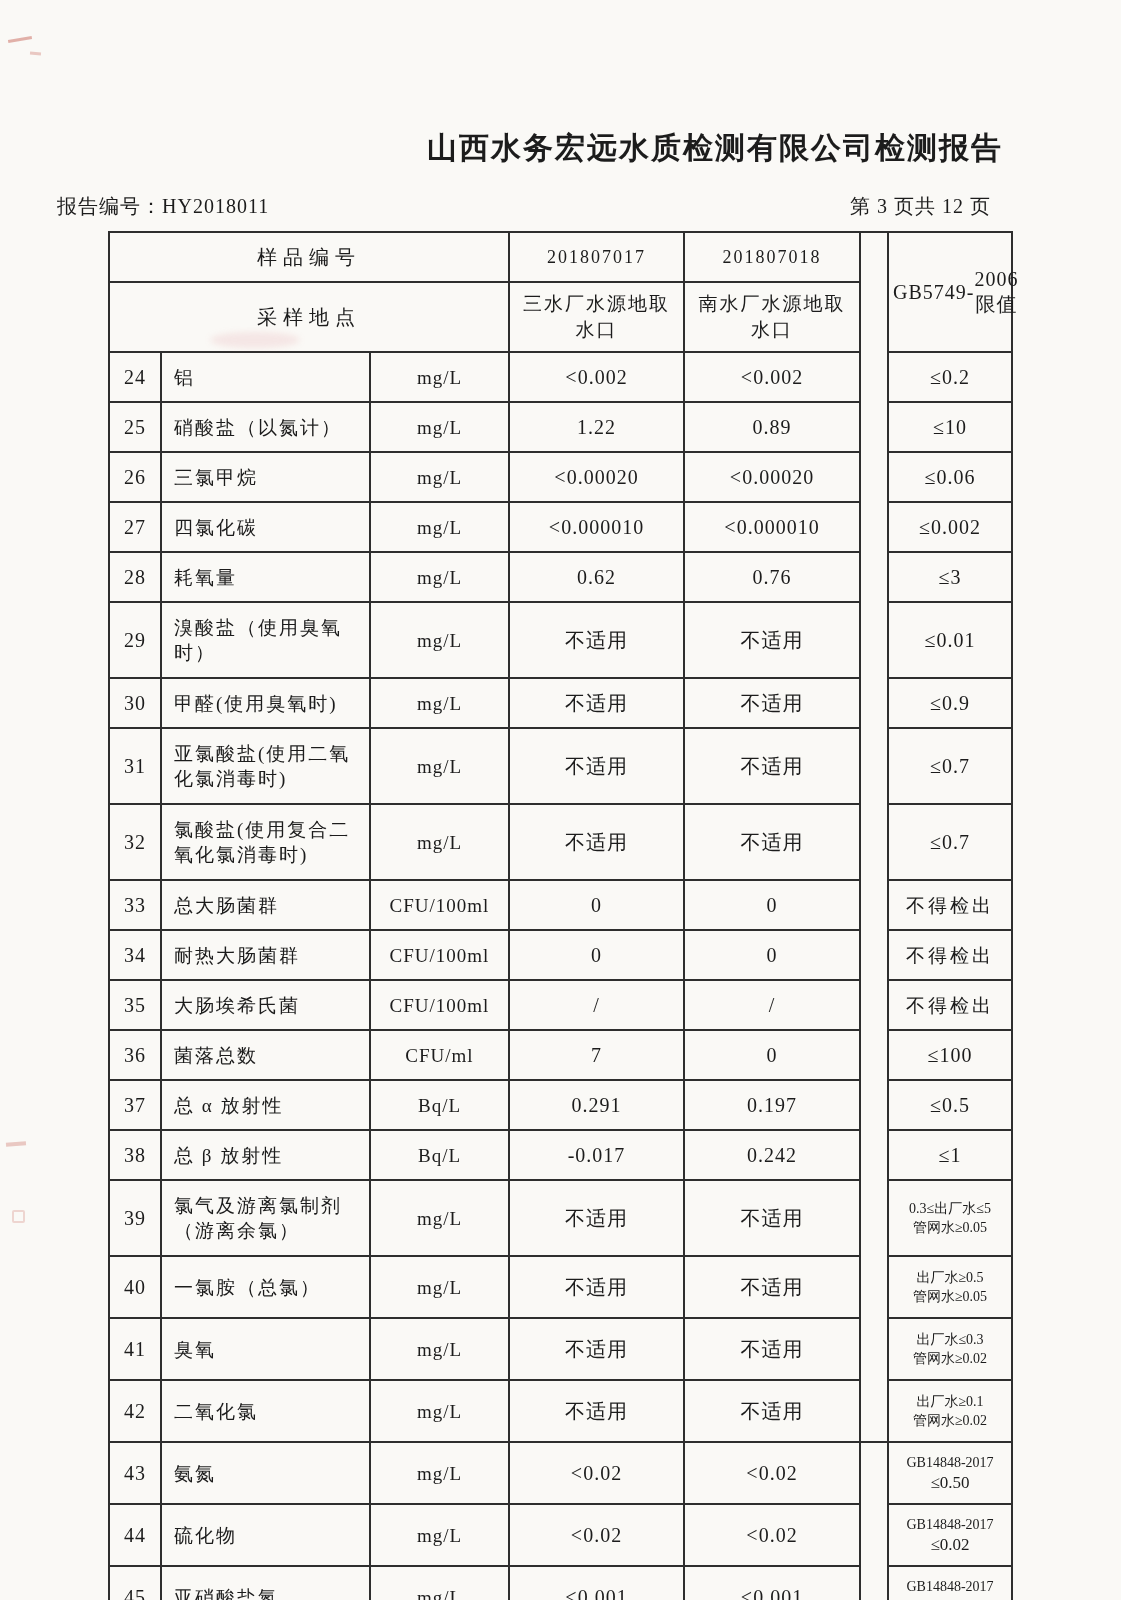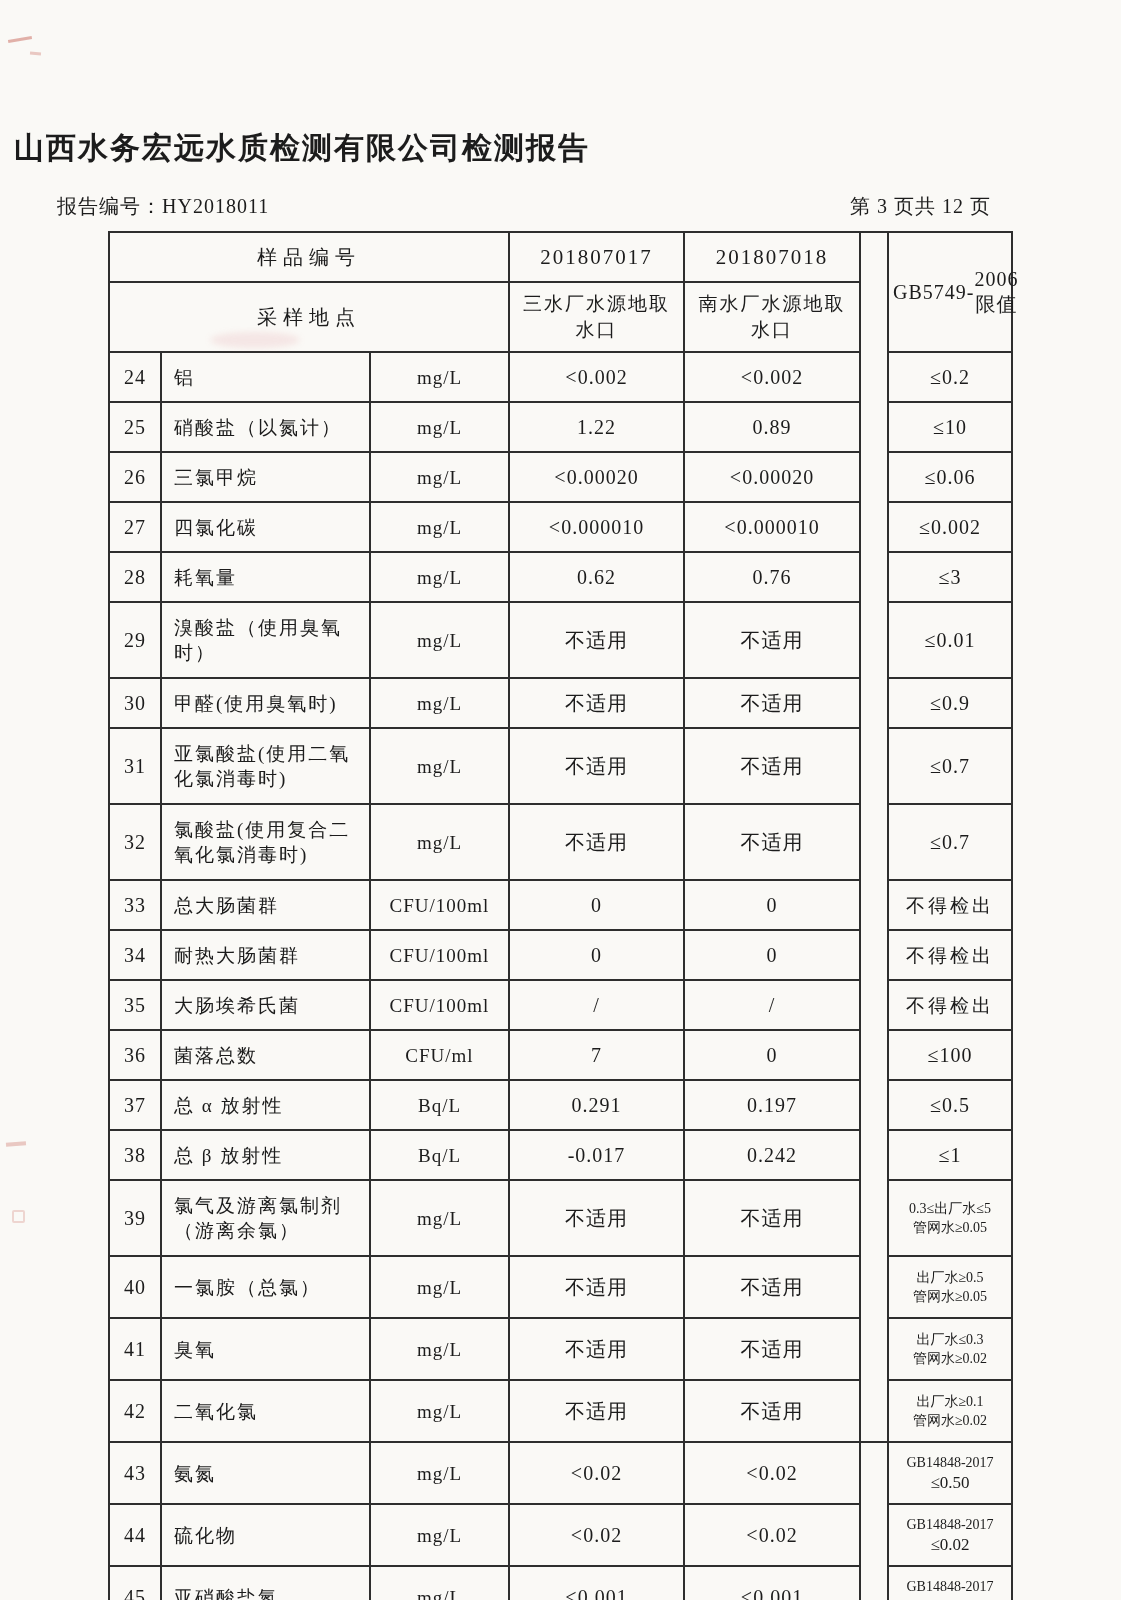--- a/index.html
+++ b/index.html
@@ -11,22 +11,22 @@
   html,body{margin:0;padding:0;}
   body{
     width:1121px;height:1600px;
     background:var(--paper);
     position:relative;
     font-family:"Liberation Serif","DejaVu Serif",serif;
     color:var(--ink);
     overflow:hidden;
   }
   .title{
-    position:absolute;top:128px;left:14px;width:1003px;
-    text-align:left;
+    position:absolute;top:128px;left:0;width:1003px;
+    text-align:right;
     font-size:30px;font-weight:bold;letter-spacing:2px;
   }
   .meta{
     position:absolute;top:193px;left:57px;width:934px;
     display:flex;justify-content:space-between;
     font-size:20px;letter-spacing:1px;
   }
   .table-wrap{
     position:absolute;top:231px;left:108px;width:903px;
   }
@@ -39,21 +39,21 @@
     text-align:center;vertical-align:middle;
     font-size:19px;letter-spacing:1px;
     line-height:25px;
   }
   td.name{
     text-align:left;padding-left:12px;padding-right:8px;
     letter-spacing:2px;
   }
   td.val{font-size:20px;}
   td.hdr{letter-spacing:6px;font-size:20px;}
-  td.sid{font-size:21px;letter-spacing:2px;}
+  td.sid{font-size:18px;letter-spacing:2px;}
   td.loc{font-size:19px;letter-spacing:2px;padding:2px 10px;line-height:26px;margin-left:40px;}
   tr.h1 td{height:44px;}
   tr.h2 td{height:64px;}
   tr.r-std td{height:44px;}
   tr.r-tall td{height:70px;}
   tr.r-md td{height:56px;}
   td.gap{border-top:none;border-bottom:none;padding:0;}
   td.gap-top{border-top:2px solid var(--border);}
   td.gap-bottom{border-bottom:2px solid var(--border);}
   td.limit span{display:block;font-size:20px;letter-spacing:1px;}

